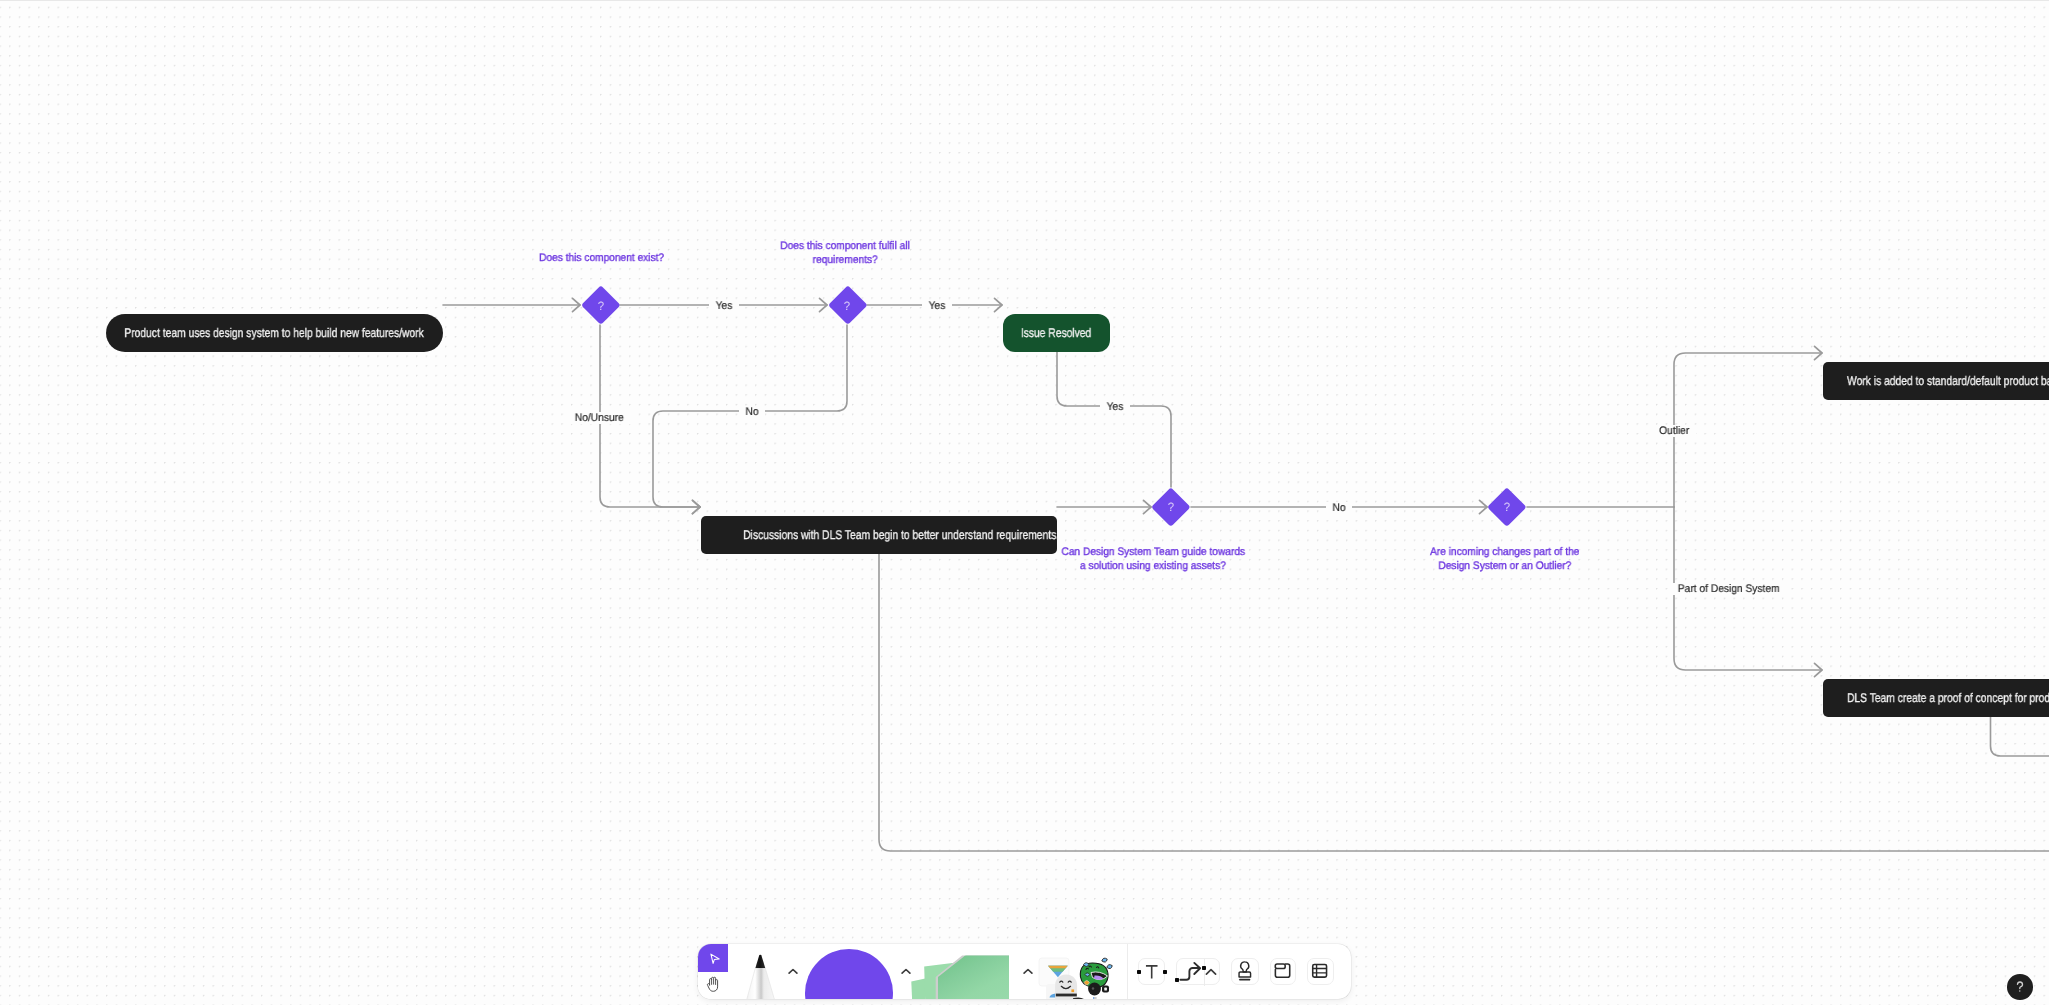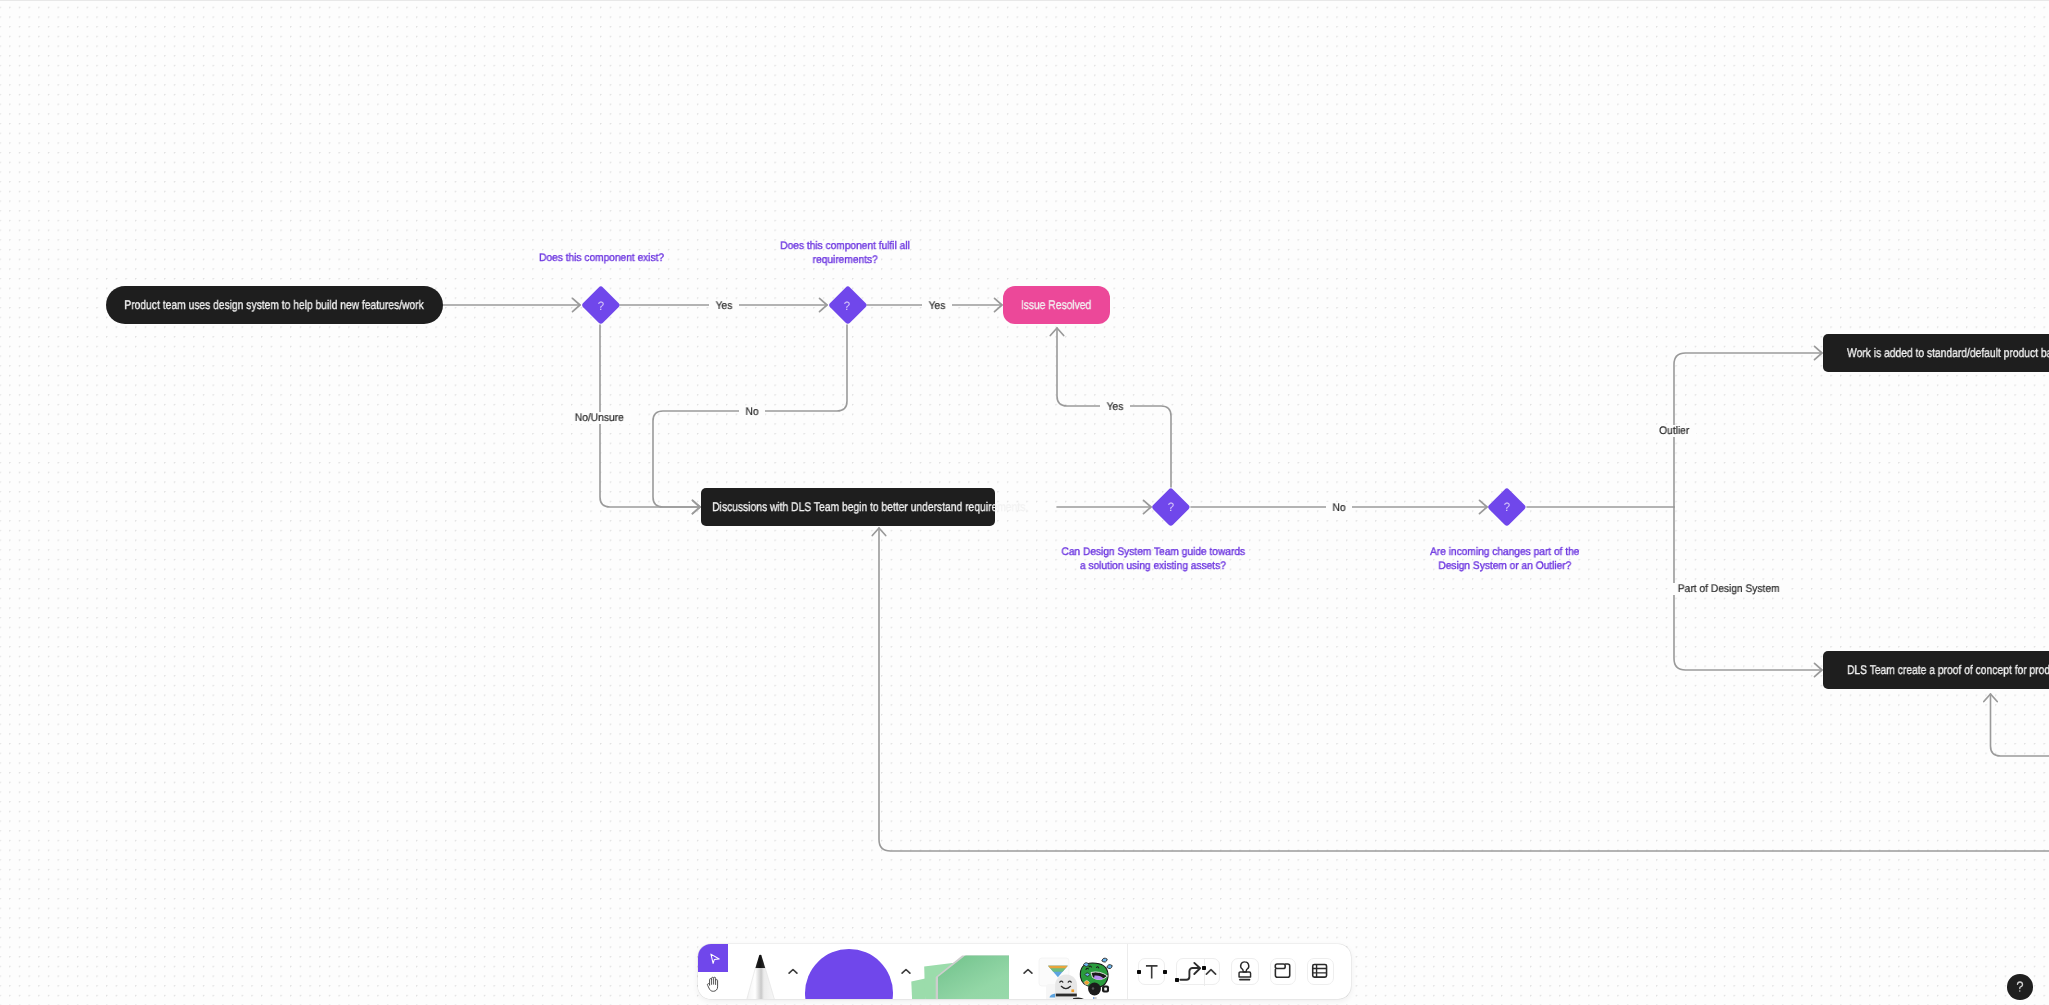--- a/index.html
+++ b/index.html
@@ -7,26 +7,26 @@
   body{width:2049px;height:1005px;overflow:hidden;background:#fff;
        font-family:"Liberation Sans",sans-serif;
        -webkit-font-smoothing:antialiased;text-rendering:geometricPrecision;}
   #canvas{position:absolute;left:0;top:0;width:2049px;height:1005px;
     background-color:#fdfdfd;
     background-image:radial-gradient(circle at 0.65px 0.65px, #dedede 0.7px, transparent 0.95px);
     background-size:9.7px 9.7px;background-position:106px 103.6px;}
   svg{display:block;}
   svg.wires{position:absolute;left:0;top:0;width:2049px;height:1005px;overflow:visible;}
   .node{position:absolute;box-sizing:border-box;display:flex;align-items:center;justify-content:center;
-        color:#f2f2f2;font-size:12.6px;white-space:nowrap;}
+        color:#f2f2f2;font-size:12.6px;white-space:nowrap;margin-top:28px;}
   .node > span{display:inline-block;transform:scaleX(0.818);will-change:transform;-webkit-text-stroke:0.32px currentColor;}
   .node.lstart{justify-content:flex-start;}
   .node.lstart > span{transform-origin:left center;}
   .node.dark{background:#1e1e1e;}
-  .node.green{background:#ec4899;}
+  .node.green{background:#14532d;}
   .diamond{position:absolute;background:#7047eb;transform:rotate(45deg);border-radius:3px;}
   .dlabel{position:absolute;color:#e3d6fa;font-size:12.2px;line-height:12px;text-align:center;will-change:transform;transform:scaleX(0.9);}
   .qlabel{position:absolute;color:#6c35e0;font-size:11px;line-height:14.6px;text-align:center;}
   .qlabel span{display:inline-block;transform:scaleX(0.925);will-change:transform;-webkit-text-stroke:0.36px currentColor;}
   .elabel{position:absolute;color:#2b2b2b;font-size:11px;background:#fdfdfd;white-space:nowrap;}
   .elabel span{display:inline-block;transform:scaleX(0.93);padding:0 6px;will-change:transform;-webkit-text-stroke:0.22px currentColor;}
 
   
   #toolbar{position:absolute;left:698px;top:944px;width:653px;height:55px;
     background:#fff;border-radius:13px;
@@ -87,21 +87,21 @@
 <div class="diamond" style="left:586.8px;top:291px;width:27.7px;height:27.7px;"></div>
 <div class="dlabel" style="left:580.5px;top:299.5px;width:40px;">?</div>
 
 <div class="diamond" style="left:833.5px;top:291px;width:27.7px;height:27.7px;"></div>
 <div class="dlabel" style="left:827.2px;top:299.5px;width:40px;">?</div>
 
 <div class="node green" style="left:1003px;top:286px;width:107px;height:38px;border-radius:12px;">
   <span>Issue Resolved</span>
 </div>
 
-<div class="node dark" style="left:701px;top:487.5px;width:294px;height:38px;border-radius:5px;padding-left:44px;">
+<div class="node dark" style="left:701px;top:487.5px;width:356px;height:38px;border-radius:5px;padding-left:44px;">
   <span>Discussions with DLS Team begin to better understand requirements.</span>
 </div>
 
 <div class="diamond" style="left:1157.3px;top:492.8px;width:27.7px;height:27.7px;"></div>
 <div class="dlabel" style="left:1151px;top:501.3px;width:40px;">?</div>
 
 <div class="diamond" style="left:1492.6px;top:492.8px;width:27.7px;height:27.7px;"></div>
 <div class="dlabel" style="left:1486.6px;top:501.3px;width:40px;">?</div>
 
 <div class="node dark lstart" style="left:1823px;top:334px;width:320px;height:38px;border-radius:5px;padding-left:23.5px;">

